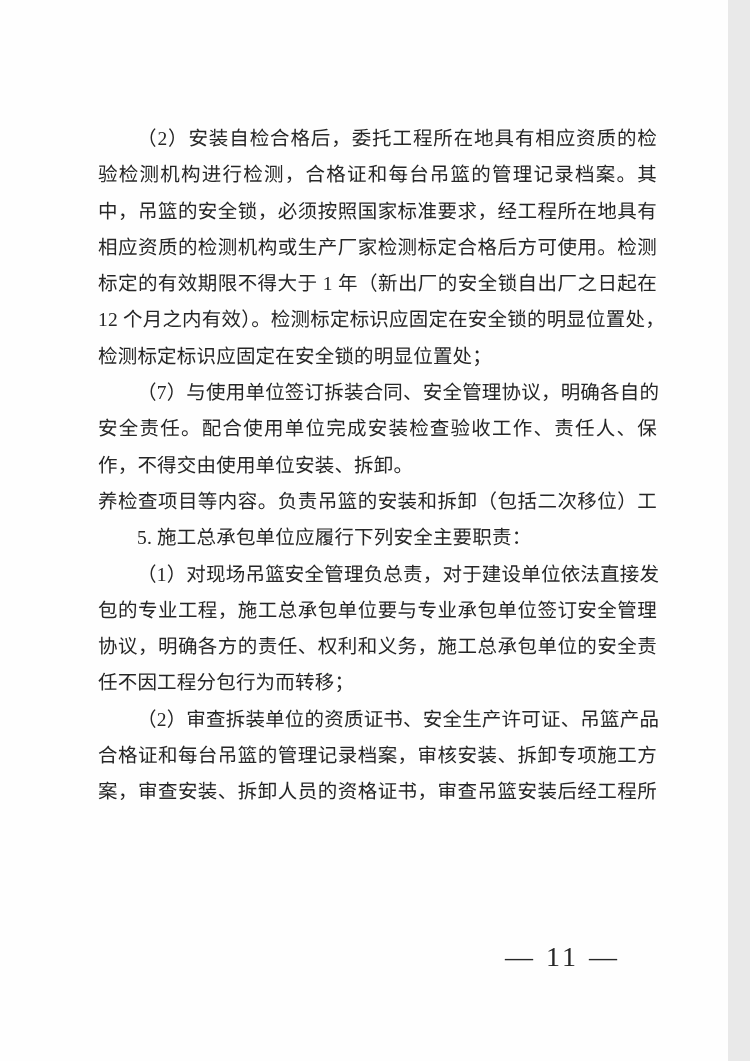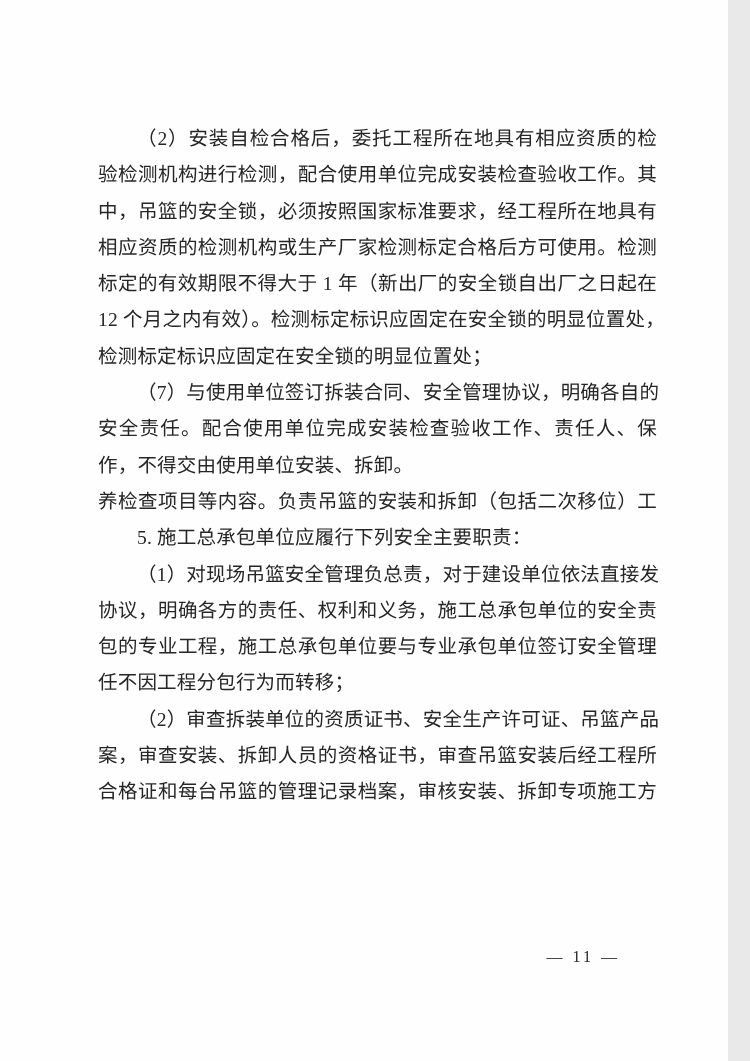--- a/index.html
+++ b/index.html
@@ -43,55 +43,55 @@
     text-indent: 2em;
   }
   .line.no-justify {
     text-align-last: left;
   }
   .page-number {
     position: absolute;
     top: 943px;
     right: 108px;
     color: var(--text-color, #262626);
-    font-size: 16px;
+    font-size: 28px;
     line-height: 28px;
     letter-spacing: 3px;
     white-space: nowrap;
   }
 </style>
 </head>
 <body>
 
 <div class="page">
   <main class="body-text" id="paragraphs-root">
       <div class="paragraph">
         <div class="line indent">（2）安装自检合格后，委托工程所在地具有相应资质的检</div>
-        <div class="line">验检测机构进行检测，配合使用单位完成安装检查验收工作。其</div>
+        <div class="line">验检测机构进行检测，合格证和每台吊篮的管理记录档案。其</div>
         <div class="line">中，吊篮的安全锁，必须按照国家标准要求，经工程所在地具有</div>
         <div class="line">相应资质的检测机构或生产厂家检测标定合格后方可使用。检测</div>
         <div class="line">标定的有效期限不得大于 1 年（新出厂的安全锁自出厂之日起在</div>
         <div class="line">12 个月之内有效）。检测标定标识应固定在安全锁的明显位置处，</div>
         <div class="line no-justify">检测标定标识应固定在安全锁的明显位置处；</div>
       </div>
       <div class="paragraph">
         <div class="line indent">（7）与使用单位签订拆装合同、安全管理协议，明确各自的</div>
         <div class="line">安全责任。配合使用单位完成安装检查验收工作、责任人、保</div>
         <div class="line no-justify">作，不得交由使用单位安装、拆卸。</div>
         <div class="line">养检查项目等内容。负责吊篮的安装和拆卸（包括二次移位）工</div>
       </div>
       <div class="paragraph">
         <div class="line indent no-justify">5. 施工总承包单位应履行下列安全主要职责：</div>
       </div>
       <div class="paragraph">
         <div class="line indent">（1）对现场吊篮安全管理负总责，对于建设单位依法直接发</div>
+        <div class="line">包的专业工程，施工总承包单位要与专业承包单位签订安全管理</div>
         <div class="line">协议，明确各方的责任、权利和义务，施工总承包单位的安全责</div>
-        <div class="line">包的专业工程，施工总承包单位要与专业承包单位签订安全管理</div>
         <div class="line no-justify">任不因工程分包行为而转移；</div>
       </div>
       <div class="paragraph">
         <div class="line indent">（2）审查拆装单位的资质证书、安全生产许可证、吊篮产品</div>
+        <div class="line">合格证和每台吊篮的管理记录档案，审核安装、拆卸专项施工方</div>
         <div class="line">案，审查安装、拆卸人员的资格证书，审查吊篮安装后经工程所</div>
-        <div class="line">合格证和每台吊篮的管理记录档案，审核安装、拆卸专项施工方</div>
       </div>
     </main>
   <div class="page-number">— 11 —</div>
 </div>
 
 </body></html>

